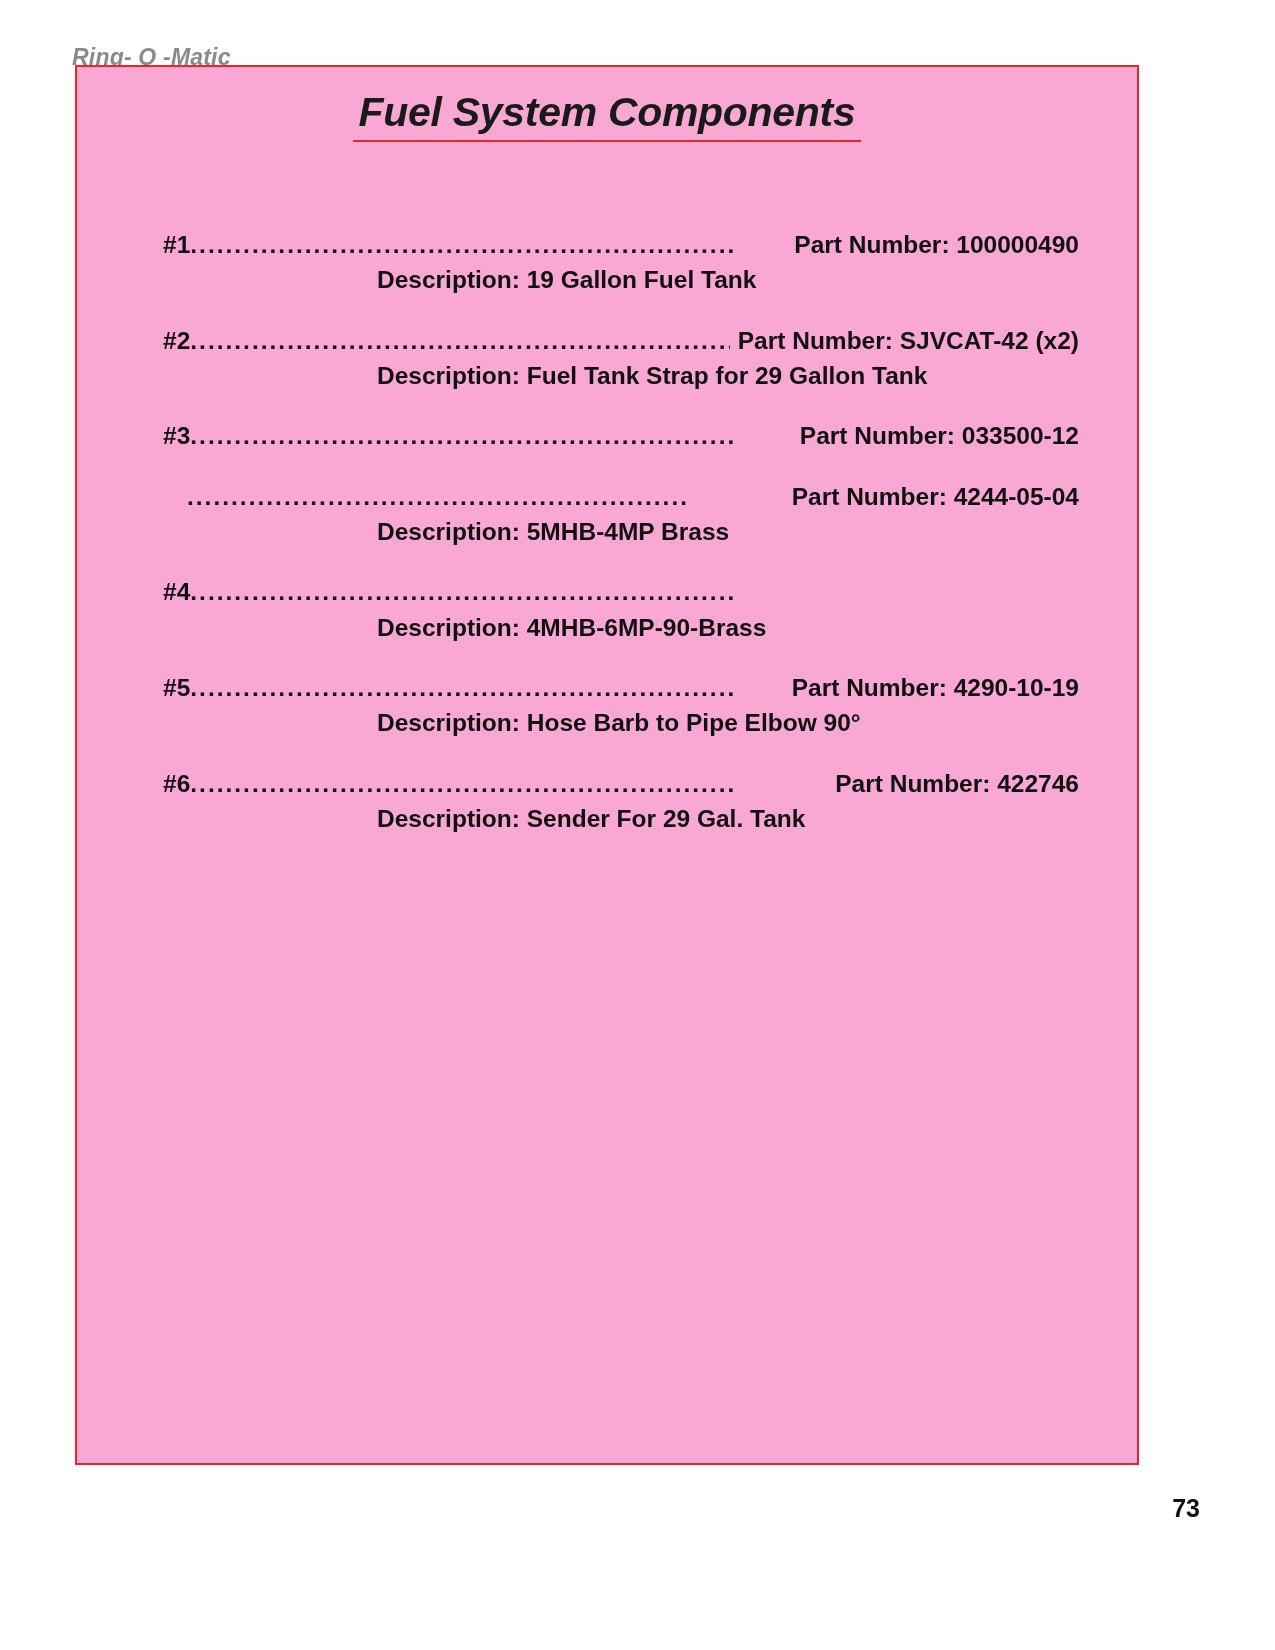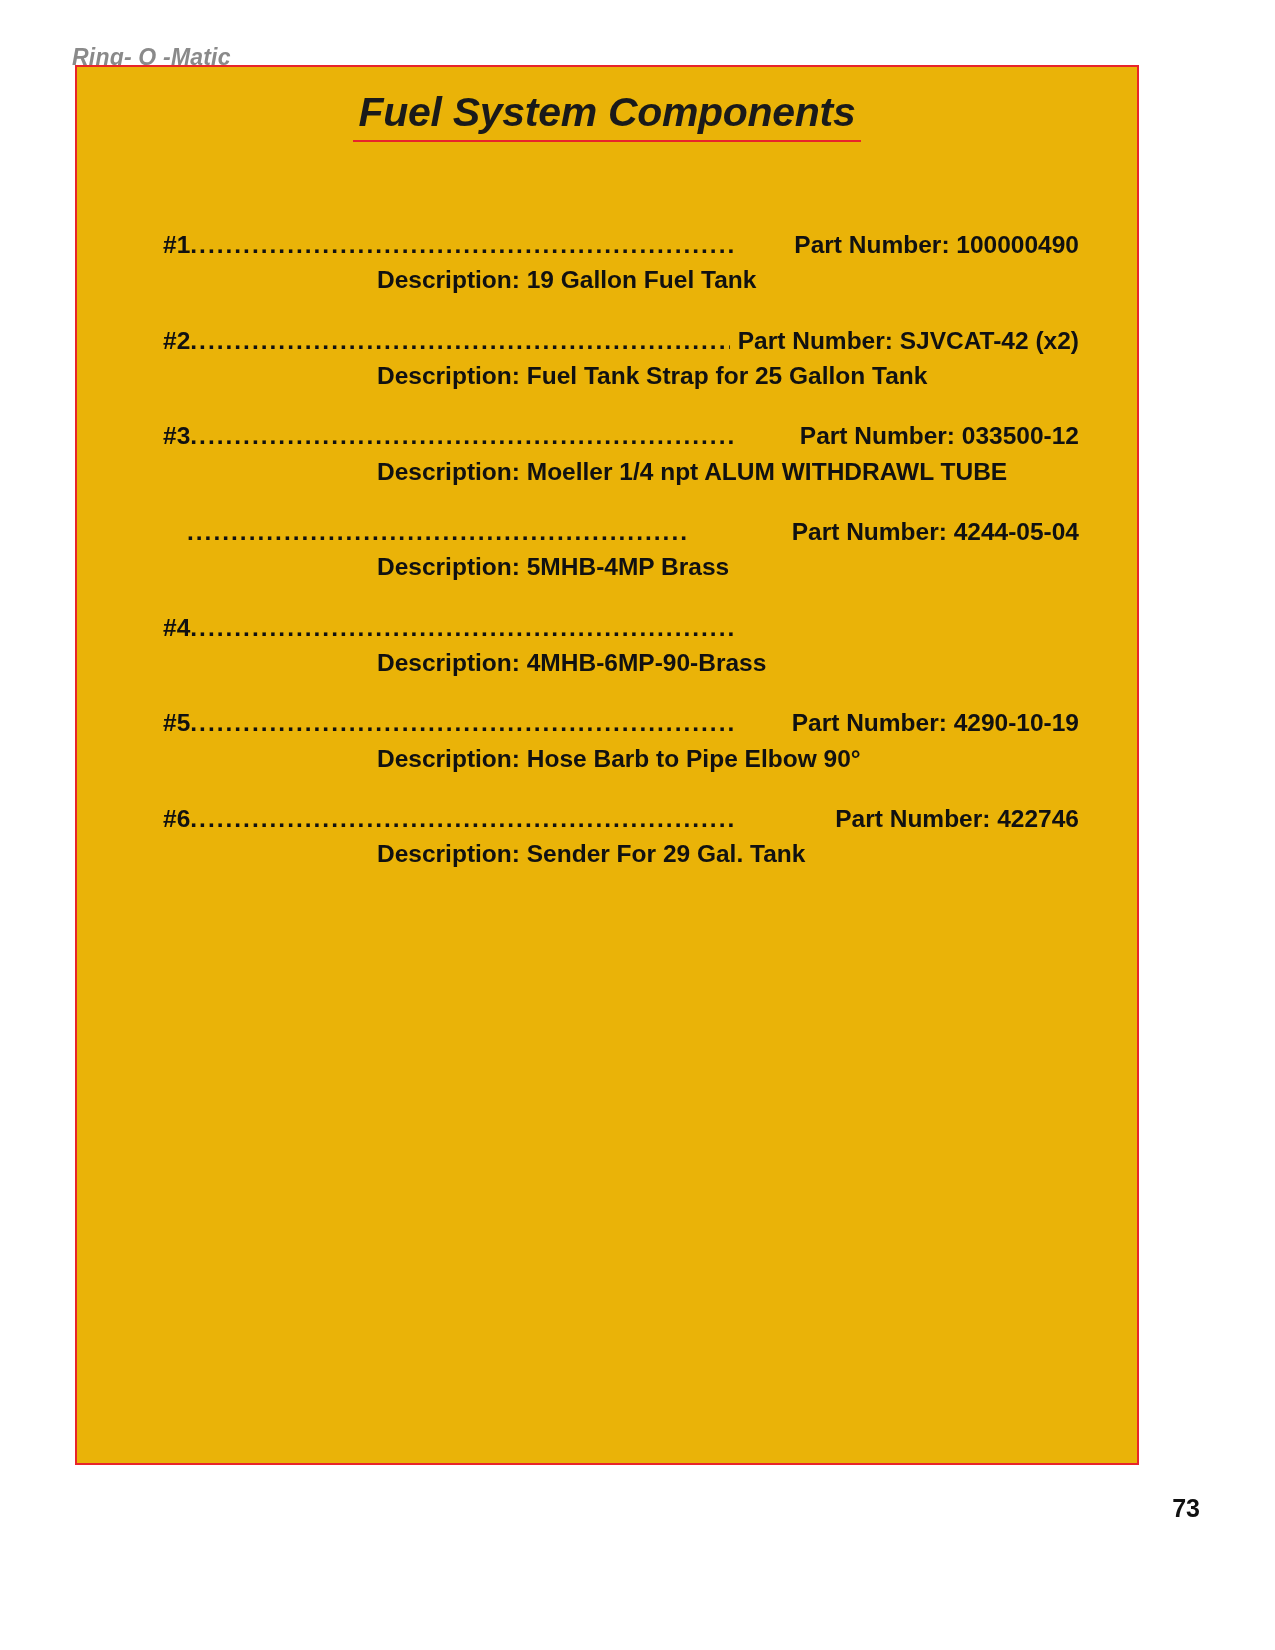--- a/index.html
+++ b/index.html
@@ -30,21 +30,21 @@
 
   
   .page-frame {
     position: absolute;
     left: 75px;
     top: 65px;
     width: 1064px;
     height: 1400px;
     border: 2px solid #e8252a;
     box-sizing: border-box;
-    background: #eab308;
+    background: #f9a8d4;
   }
 
   
   .title-wrap {
     position: absolute;
     left: 0;
     top: 22px;
     width: 100%;
     text-align: center;
   }
@@ -148,29 +148,28 @@
           <span class="part-number">Part Number: 100000490</span>
         </div>
         <div class="desc-line">Description: 19 Gallon Fuel Tank</div>
       </div>
       <div class="part-entry">
         <div class="part-line">
           <span class="part-index">#2</span>
           <span class="leader">..............................................................</span>
           <span class="part-number">Part Number: SJVCAT-42 (x2)</span>
         </div>
-        <div class="desc-line">Description: Fuel Tank Strap for 25 Gallon Tank</div>
+        <div class="desc-line">Description: Fuel Tank Strap for 29 Gallon Tank</div>
       </div>
       <div class="part-entry">
         <div class="part-line">
           <span class="part-index">#3</span>
           <span class="leader">..............................................................</span>
           <span class="part-number">Part Number: 033500-12</span>
         </div>
-        <div class="desc-line">Description: Moeller 1/4 npt ALUM WITHDRAWL TUBE</div>
       </div>
       <div class="part-entry no-index">
         <div class="part-line">
           <span class="part-index"></span>
           <span class="leader">.........................................................</span>
           <span class="part-number">Part Number: 4244-05-04</span>
         </div>
         <div class="desc-line">Description: 5MHB-4MP Brass</div>
       </div>
       <div class="part-entry">

